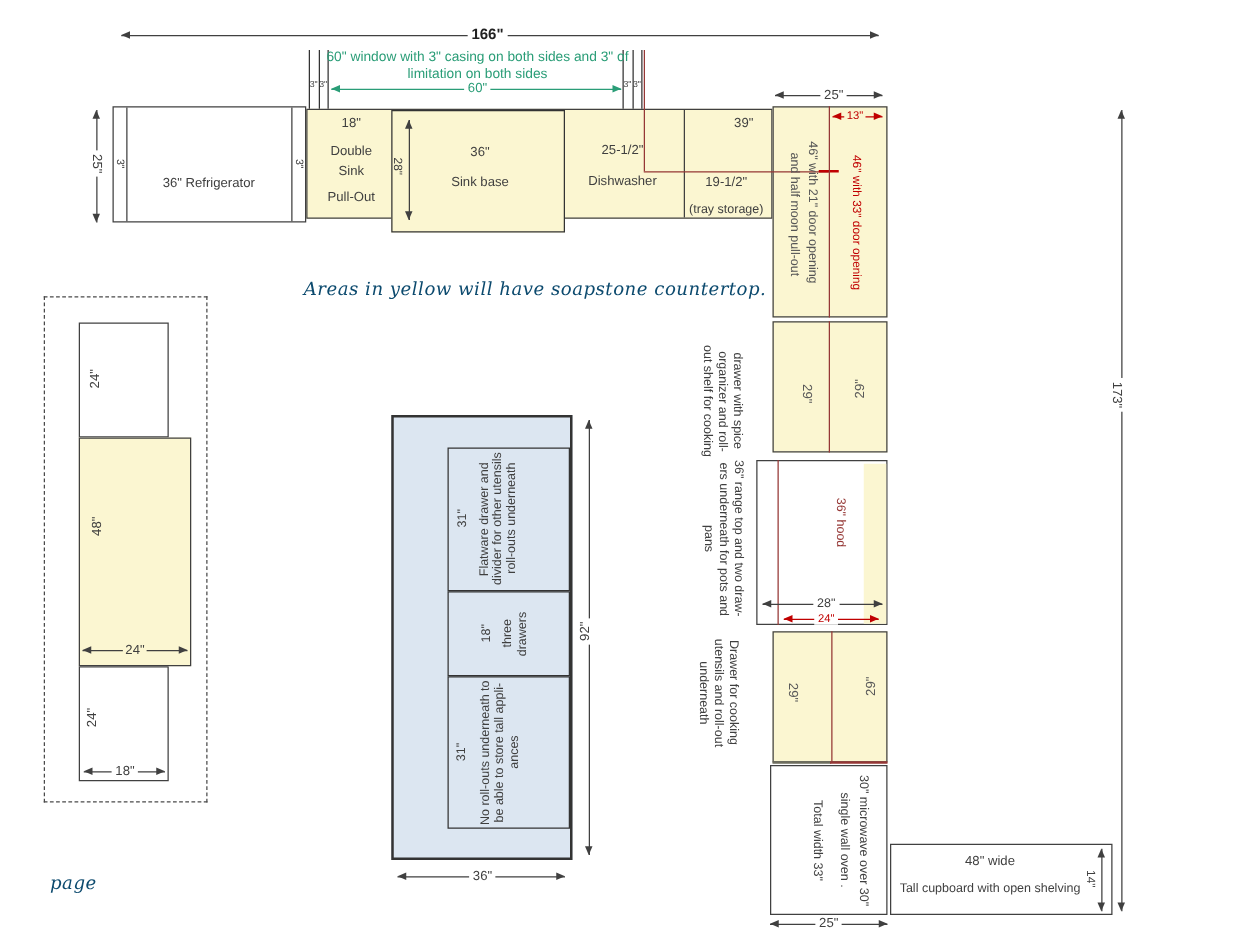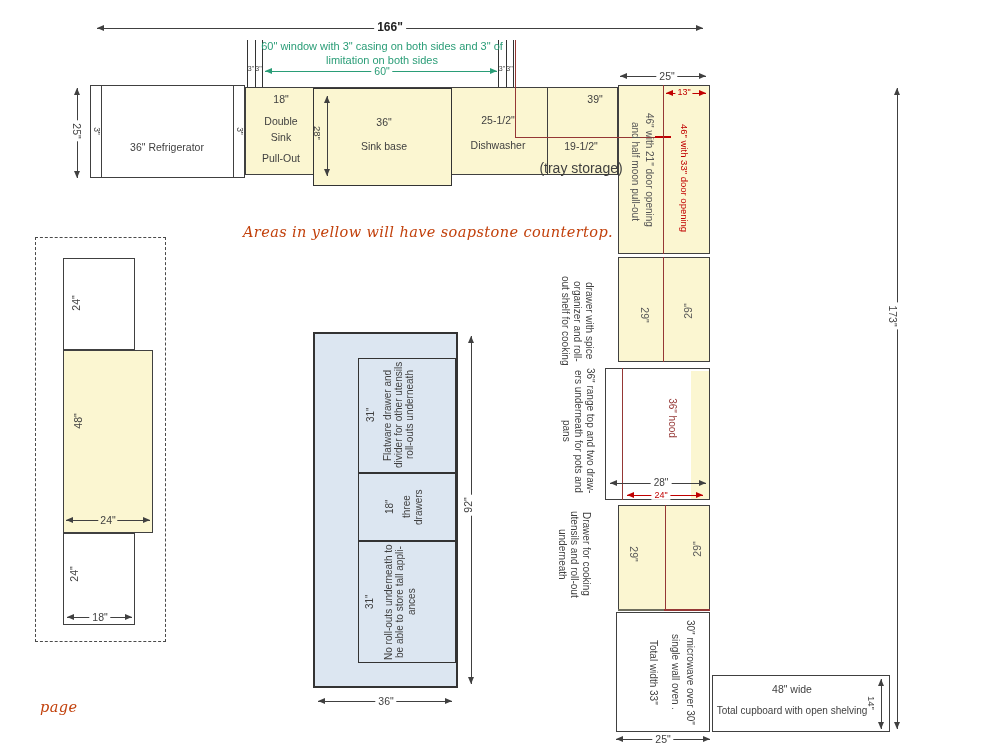--- a/index.html
+++ b/index.html
@@ -28,21 +28,21 @@
   .bold{font-weight:bold;font-size:12px;color:#222}
   .green{color:#2a9d77}
   .red{color:#C00000}
   .maroon{color:#953735}
   .small{font-size:8.5px}
   .tiny{font-size:7px}
   .vt,.vf{position:absolute;writing-mode:vertical-rl;white-space:nowrap;font-size:10px;
           text-align:center;line-height:12px;color:#3f3f3f}
   .vf{transform:rotate(180deg)}
   .note{position:absolute;font-family:"DejaVu Serif","Liberation Serif",serif;font-style:italic;
-        font-size:14.5px;color:#c2410c;letter-spacing:.4px;white-space:nowrap}
+        font-size:14.5px;color:#0c4a6e;letter-spacing:.4px;white-space:nowrap}
 </style>
 </head>
 <body>
 
 <div class="page">
 
   <div class="box white" style="left:90px;top:85px;width:155px;height:93px"></div>
   <div class="vl" style="left:101px;top:86px;height:91px"></div>
   <div class="vl" style="left:233px;top:86px;height:91px"></div>
 
@@ -176,24 +176,24 @@
   <div class="lab" style="left:281px;top:158px">Pull-Out</div>
 
   <div class="lab" style="left:384px;top:122px">36"</div>
   <div class="lab" style="left:384px;top:146px">Sink base</div>
 
   <div class="lab" style="left:498px;top:120px">25-1/2"</div>
   <div class="lab" style="left:498px;top:145px">Dishwasher</div>
 
   <div class="lab" style="left:595px;top:99px">39"</div>
   <div class="lab" style="left:581px;top:146px">19-1/2"</div>
-  <div class="lab" style="left:581px;top:168px;font-size:14px">(tray storage)</div>
+  <div class="lab" style="left:581px;top:168px;font-size:10px">(tray storage)</div>
 
   <div class="lab" style="left:792px;top:689px">48" wide</div>
-  <div class="lab" style="left:792px;top:711px;font-size:10px">Total cupboard with open shelving</div>
+  <div class="lab" style="left:792px;top:711px;font-size:10px">Tall cupboard with open shelving</div>
 
   <div class="vt" style="left:643px;top:90px;height:160px;color:#555">46" with 21" door opening</div>
   <div class="vt" style="left:629px;top:96px;height:150px;color:#555">and half moon pull-out</div>
   <div class="vt red" style="left:678px;top:103px;height:150px;font-size:9.5px;color:#C00000">46" with 33" door opening</div>
 
   <div class="vt" style="left:583px;top:265px;height:112px">drawer with spice</div>
   <div class="vt" style="left:571px;top:265px;height:112px">organizer and roll-</div>
   <div class="vt" style="left:559px;top:265px;height:112px">out shelf for cooking</div>
 
   <div class="lab r90" style="left:645px;top:315px;color:#595959">29"</div>

